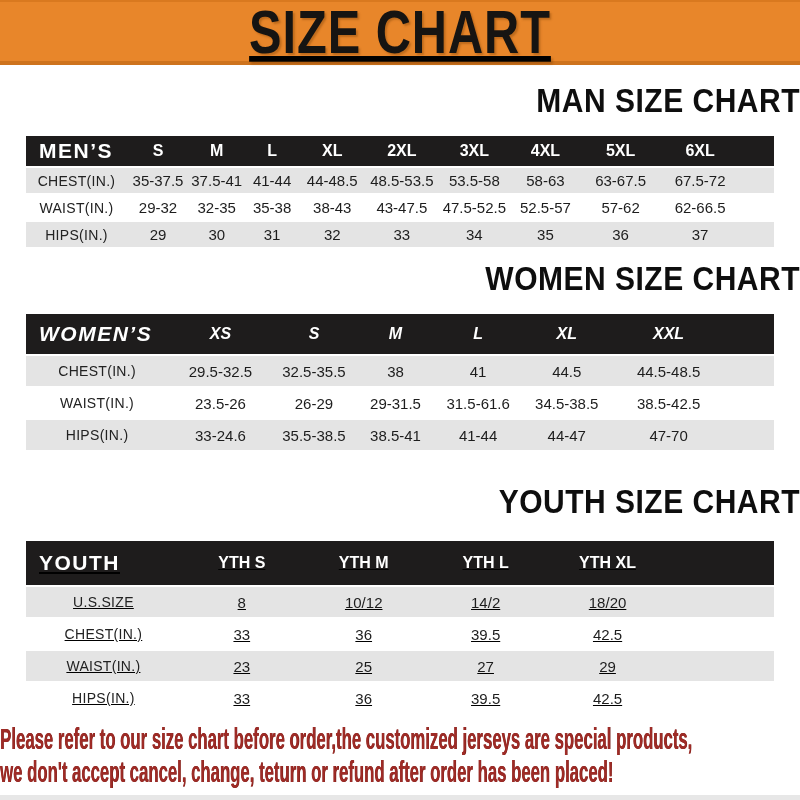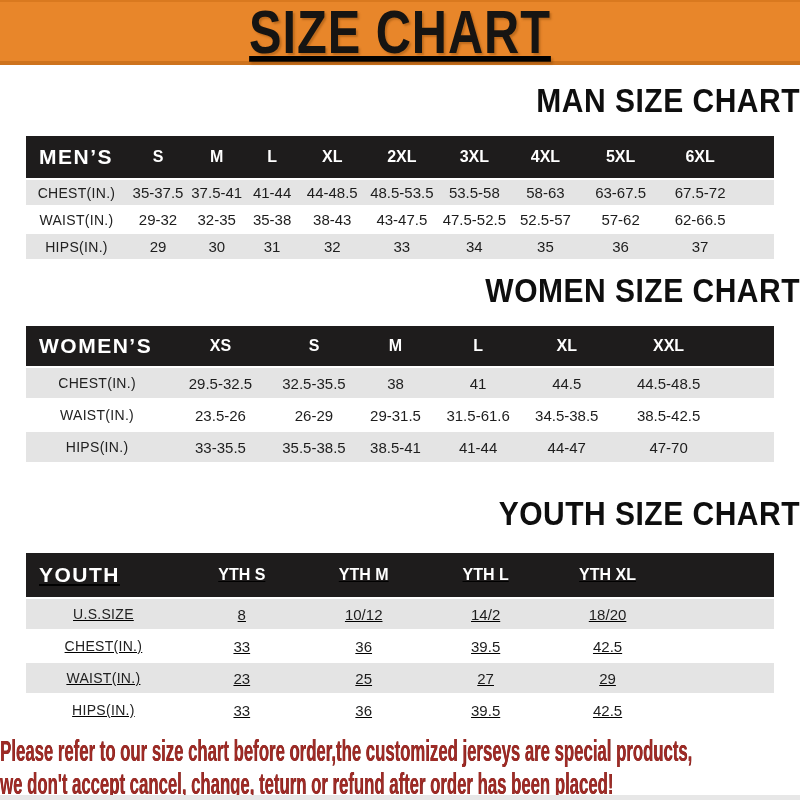--- a/index.html
+++ b/index.html
@@ -61,22 +61,22 @@
     font-size:16px;
     text-align:center;
     vertical-align:middle;
   }
   .size-table th.corner {
     text-align:left;
     padding-left:13px;
     font-size:21px;
     letter-spacing:1.5px;
   }
-  .table--men   th { height:42px; }
-  .table--women th { height:40px; }
+  .table--men   th { height:30px; }
+  .table--women th { height:40px;font-style:italic; }
   .table--youth th { height:44px; }
 
   .size-table td {
     text-align:center;
     vertical-align:middle;
     font-size:15px;
     color:#1d1d1d;
     background:#ffffff;
   }
   .table--men   td { height:25px; }
@@ -230,21 +230,21 @@
             <td class="row-label">WAIST(IN.)</td>
             <td>23.5-26</td>
             <td>26-29</td>
             <td>29-31.5</td>
             <td>31.5-61.6</td>
             <td>34.5-38.5</td>
             <td>38.5-42.5</td>
           </tr>
           <tr>
             <td class="row-label">HIPS(IN.)</td>
-            <td>33-35.5</td>
+            <td>33-24.6</td>
             <td>35.5-38.5</td>
             <td>38.5-41</td>
             <td>41-44</td>
             <td>44-47</td>
             <td>47-70</td>
           </tr>
         </tbody>
       </table>
   </section>
 

